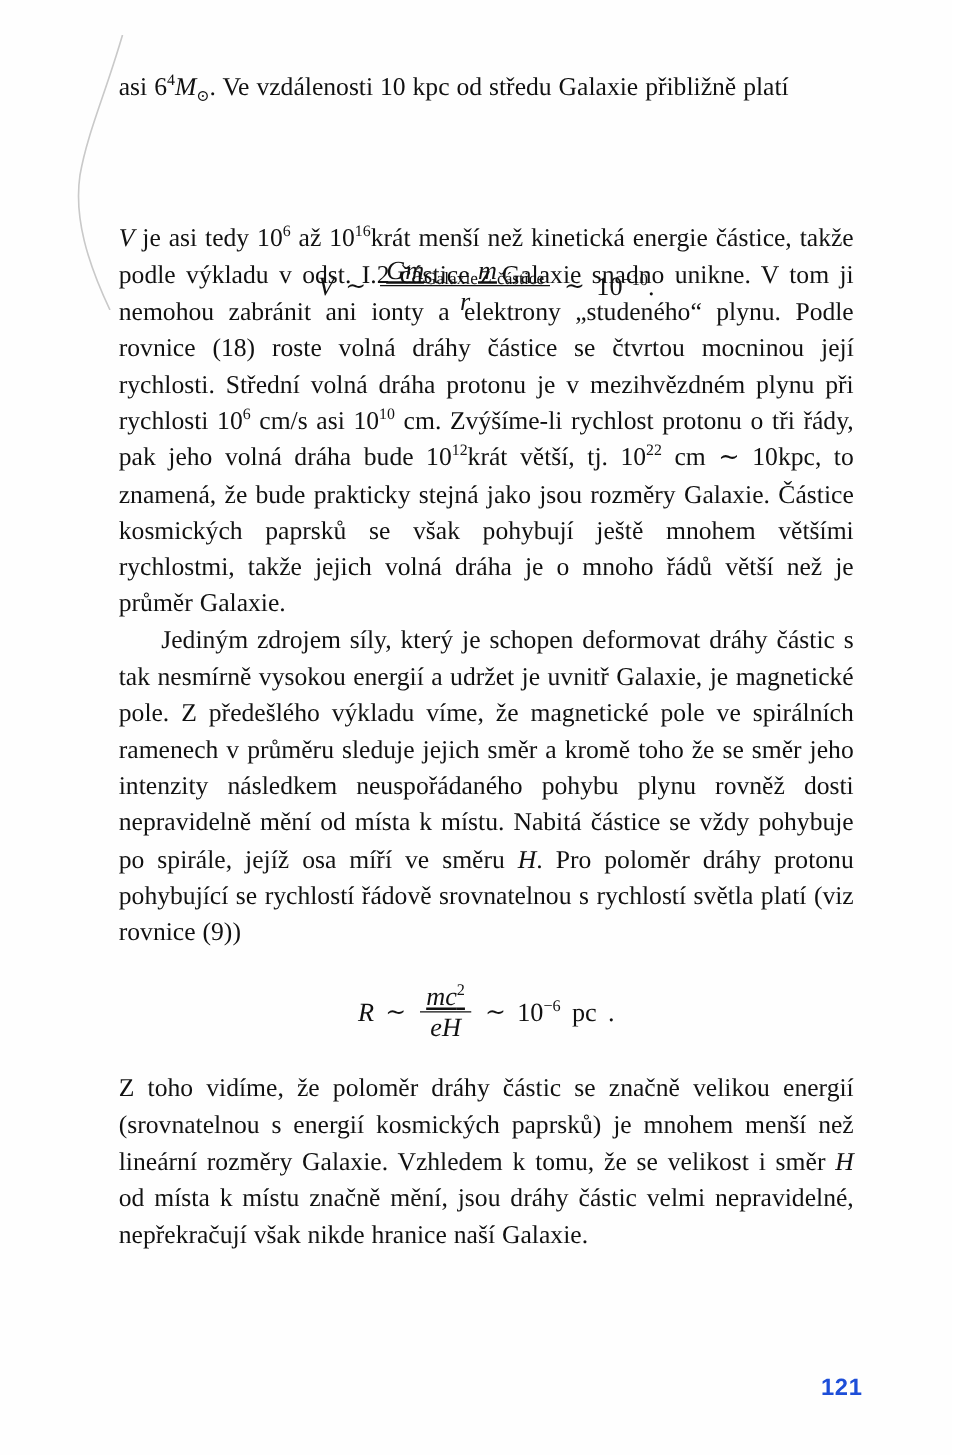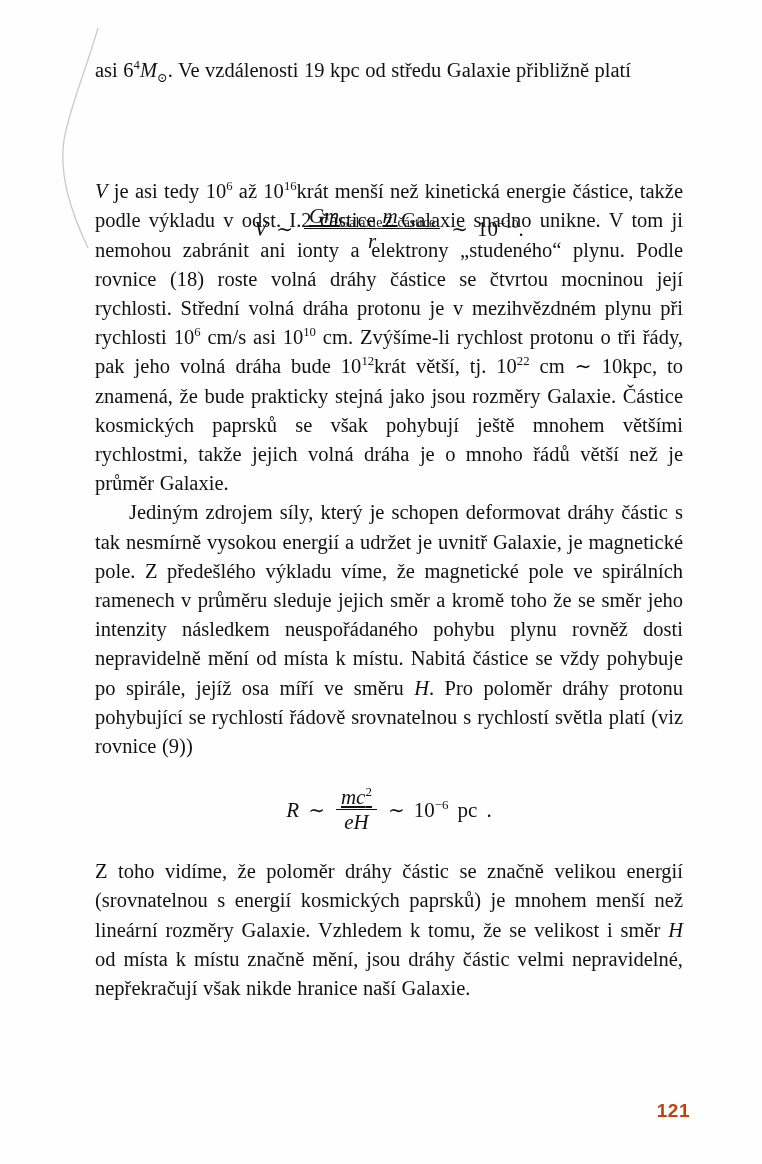--- a/index.html
+++ b/index.html
@@ -86,35 +86,35 @@
   .tilde { font-size: 20px; }
 
   .pagenum {
     position: absolute;
     right: 72px;
     bottom: 42px;
     font-family: "Liberation Sans", "DejaVu Sans", sans-serif;
     font-weight: bold;
     font-size: 19px;
     letter-spacing: 0.5px;
-    color: #c2410c;
+    color: #1d4ed8;
   }
 </style>
 </head>
 <body>
 
 <div class="page">
 
   <svg class="scan-artifact" viewBox="0 0 90 220" xmlns="http://www.w3.org/2000/svg">
     <path d="M 58 0 C 44 48, 30 78, 24 112 C 19 146, 30 182, 48 220" fill="none" stroke="#c9c9c9" stroke-width="1.3"></path>
   </svg>
 
   <div class="content">
 
-    <p class="body lastline-left"><span>asi 6</span><sup>4</sup><i>M</i><sub>⊙</sub><span>. Ve vzdálenosti 19 kpc od středu Galaxie přibližně platí</span></p>
+    <p class="body lastline-left"><span>asi 6</span><sup>4</sup><i>M</i><sub>⊙</sub><span>. Ve vzdálenosti 10 kpc od středu Galaxie přibližně platí</span></p>
 
     <div style="position:relative;height:92px;">
       <div class="equation eq1">
         <span class="eqrow">
           <i>V</i>
           <span class="tilde">∼</span>
           <span class="frac">
             <span class="num"><i>Gm</i><span class="sub-up">Galaxie</span><i>m</i><span class="sub-up">částice</span></span>
             <span class="den"><i>r</i></span>
           </span>

